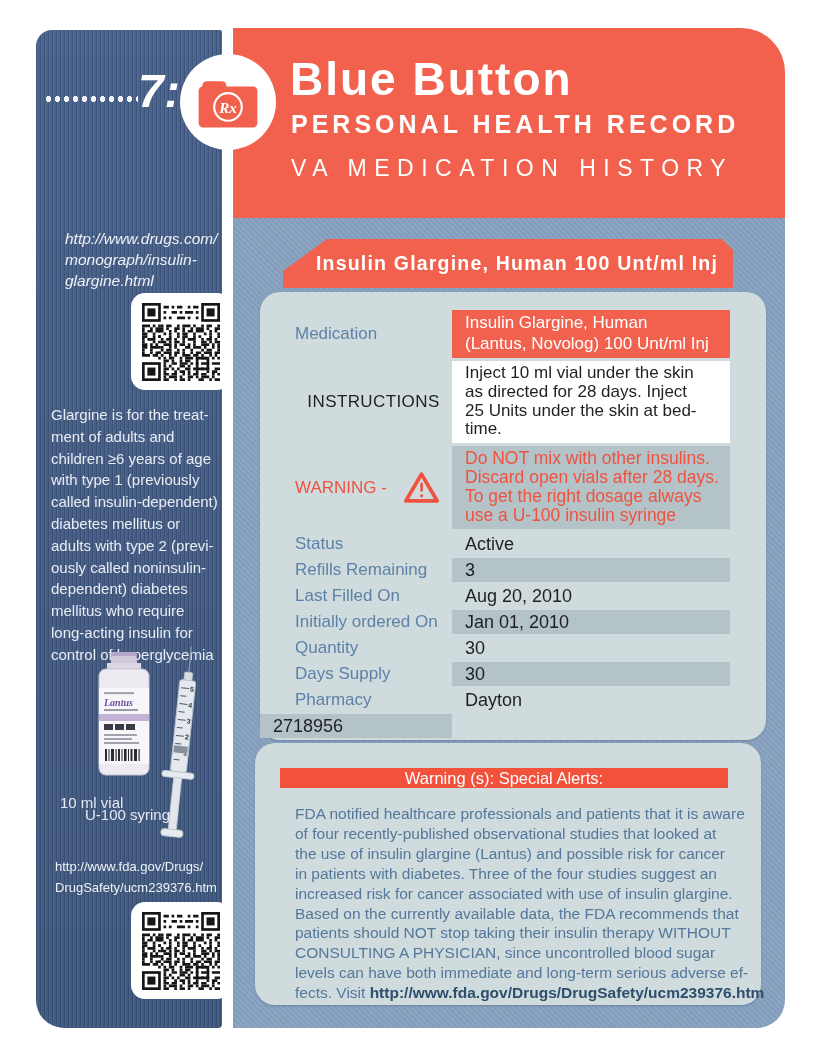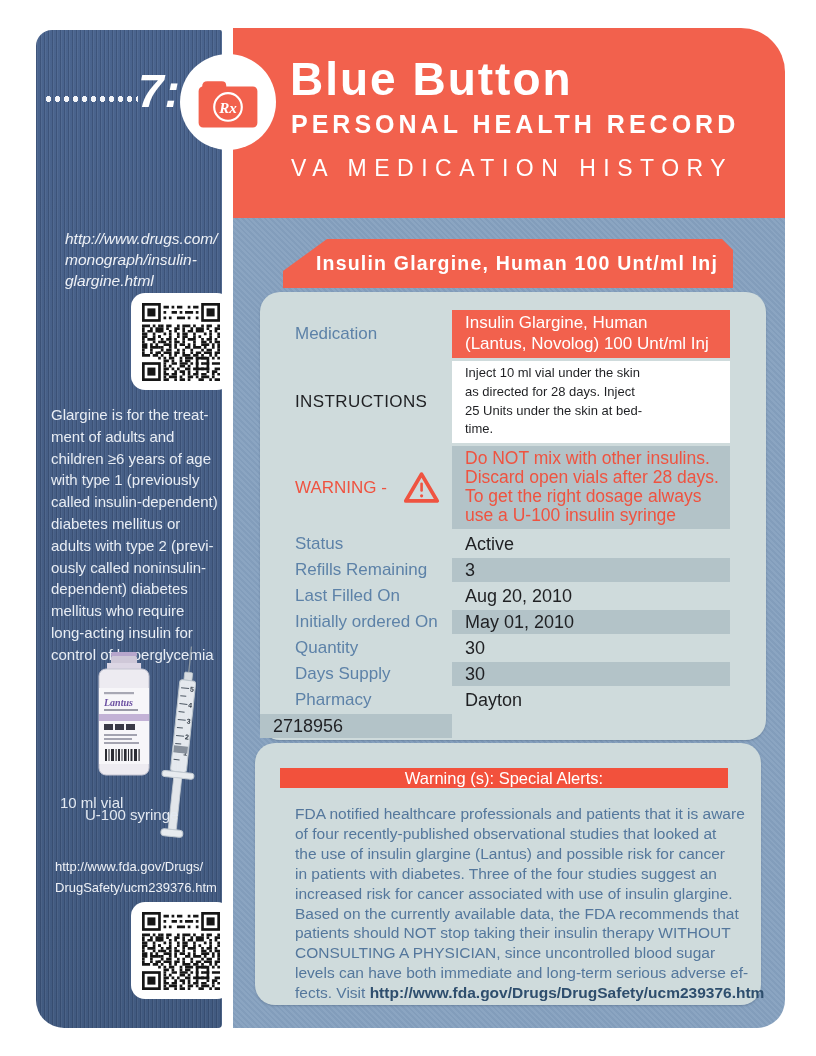--- a/index.html
+++ b/index.html
@@ -59,25 +59,25 @@
   .med-banner span { color:#fff; font-size:19.5px; font-weight:bold; letter-spacing:1.2px; padding-left:18px; }
 
   .card { position:absolute; background:#cfdbdc; border-radius:20px;
     box-shadow:0 1px 2px rgba(30,50,80,.25); }
   .card1 { left:260px; top:292px; width:506px; height:448px; }
   .card2 { left:255px; top:743px; width:506px; height:262px; }
 
   .rows { position:absolute; left:0; top:18px; width:100%; }
   .detail-row { display:grid; grid-template-columns:192px 278px; align-items:center; margin-bottom:3px; }
   .detail-row .lbl { padding-left:35px; color:#5d82a8; font-size:17px; align-self:center; }
-  .lbl-dark { color:#1f2023 !important; letter-spacing:.4px; }
+  .lbl-dark { color:#1f2023 !important; letter-spacing:.4px;text-align:center; }
   .lbl-warn { color:#ef5340 !important; display:flex; align-items:center; gap:16px; }
   .cell { font-size:17px; line-height:19.4px; padding:3px 4px 4px 13px; white-space:pre-line; }
   .cell-orange { background:#f2614d; color:#ffffff; line-height:20.5px; }
-  .cell-white  { background:#ffffff; color:#1f2023; font-size:13px; line-height:18.8px; }
+  .cell-white  { background:#ffffff; color:#1f2023; font-size:17px; line-height:18.8px; }
   .cell-warn   { background:#b3c3c8; color:#ef5340; font-size:17.5px; line-height:19px; }
   .simple { height:24px; margin-bottom:2px; }
   .simple .val { font-size:18px; color:#1f2023; height:24px; display:flex; align-items:center; padding-left:13px; }
   .val-shaded { background:#b3c3c8; }
 
   .alert-banner { position:absolute; left:25px; top:25px; width:448px; height:20px; background:#f2513c;
     display:flex; align-items:center; justify-content:center; color:#ffffff; font-size:16.5px; }
   .alert-body { position:absolute; left:40px; top:61px; width:478px; color:#54779c;
     font-size:15.5px; line-height:19.9px; white-space:pre-line; }
   .alert-link { font-weight:bold; color:#2e4e6d; }
@@ -305,21 +305,21 @@
       <div class="detail-row simple">
         <div class="lbl">Refills Remaining</div>
         <div class="val val-shaded">3</div>
       </div>
       <div class="detail-row simple">
         <div class="lbl">Last Filled On</div>
         <div class="val">Aug 20, 2010</div>
       </div>
       <div class="detail-row simple">
         <div class="lbl">Initially ordered On</div>
-        <div class="val val-shaded">May 01, 2010</div>
+        <div class="val val-shaded">Jan 01, 2010</div>
       </div>
       <div class="detail-row simple">
         <div class="lbl">Quantity</div>
         <div class="val">30</div>
       </div>
       <div class="detail-row simple">
         <div class="lbl">Days Supply</div>
         <div class="val val-shaded">30</div>
       </div>
       <div class="detail-row simple">

